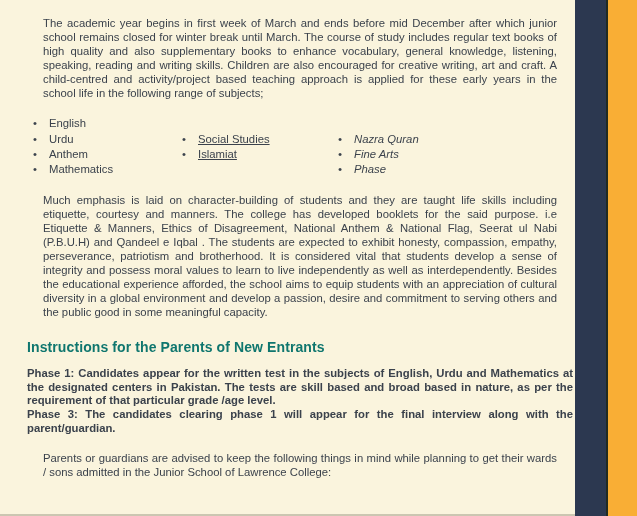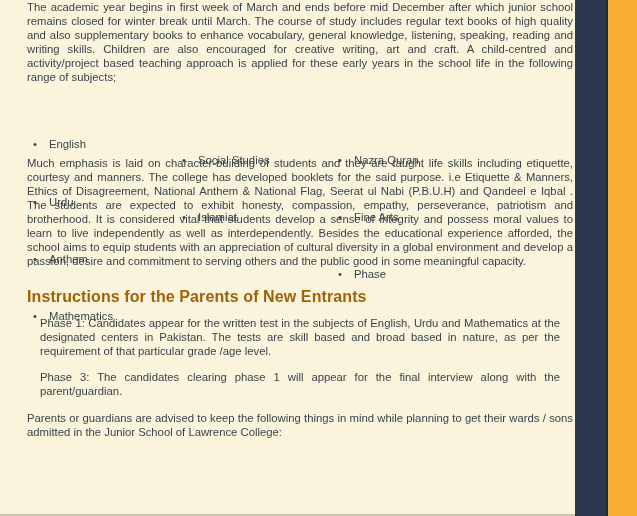--- a/index.html
+++ b/index.html
@@ -40,65 +40,64 @@
   
   #content {
     position: absolute;
     left: 27px; top: 1px;
     width: 546px;
     color: #3b424c;
     font-size: 11.3px;
     line-height: 13.9px;
   }
   p.body-para {
-    margin: 0;
+    margin: 16px;
     text-align: justify;
   }
   .gap-para   { margin-top: 7px;  }
   .gap-small  { margin-top: 2px;  }
   .gap-phases { margin-top: 8px;  }
 
   
   .subjects {
     position: relative;
     height: 62px;
     margin-top: 11px;
   }
   .subject-col {
     position: absolute;
     top: 0;
     list-style: none;
     margin: 0; padding: 0;
     line-height: 15.3px;
   }
   .subject-col.col1 { left: 6px; }
-  .subject-col.col2 { left: 155px; top: 15.3px; }
-  .subject-col.col3 { left: 311px; top: 15.3px; }
+  .subject-col.col2 { left: 155px; top: 15.3px; text-decoration: underline; }
+  .subject-col.col3 { left: 311px; top: 15.3px; font-style: italic; }
   .subject-col li {
     position: relative;
     padding-left: 16px;
-    margin-top: 42px;
   }
   .subject-col li::before {
     content: "•";
     position: absolute;
     left: 0; top: 0;
   }
 
   h2.section-heading {
     margin: 20px 0 12px 0;
-    font-size: 16px;
+    font-size: 14px;
     line-height: 15px;
     font-weight: bold;
-    color: #a16207;
+    color: #0f766e;
     letter-spacing: .1px;
   }
   .heading-gap { margin-top: 14px; }
 
-  .phase-block p { margin: 13px; text-align: justify; }
+  .phase-block p { margin: 0; text-align: justify; font-weight: bold; }
 </style>
 </head>
 <body>
 
 <div id="page">
 
   <div class="navy-band"></div>
   <div class="band-divider"></div>
   <div class="orange-band"></div>
   <div class="bottom-edge"></div>

